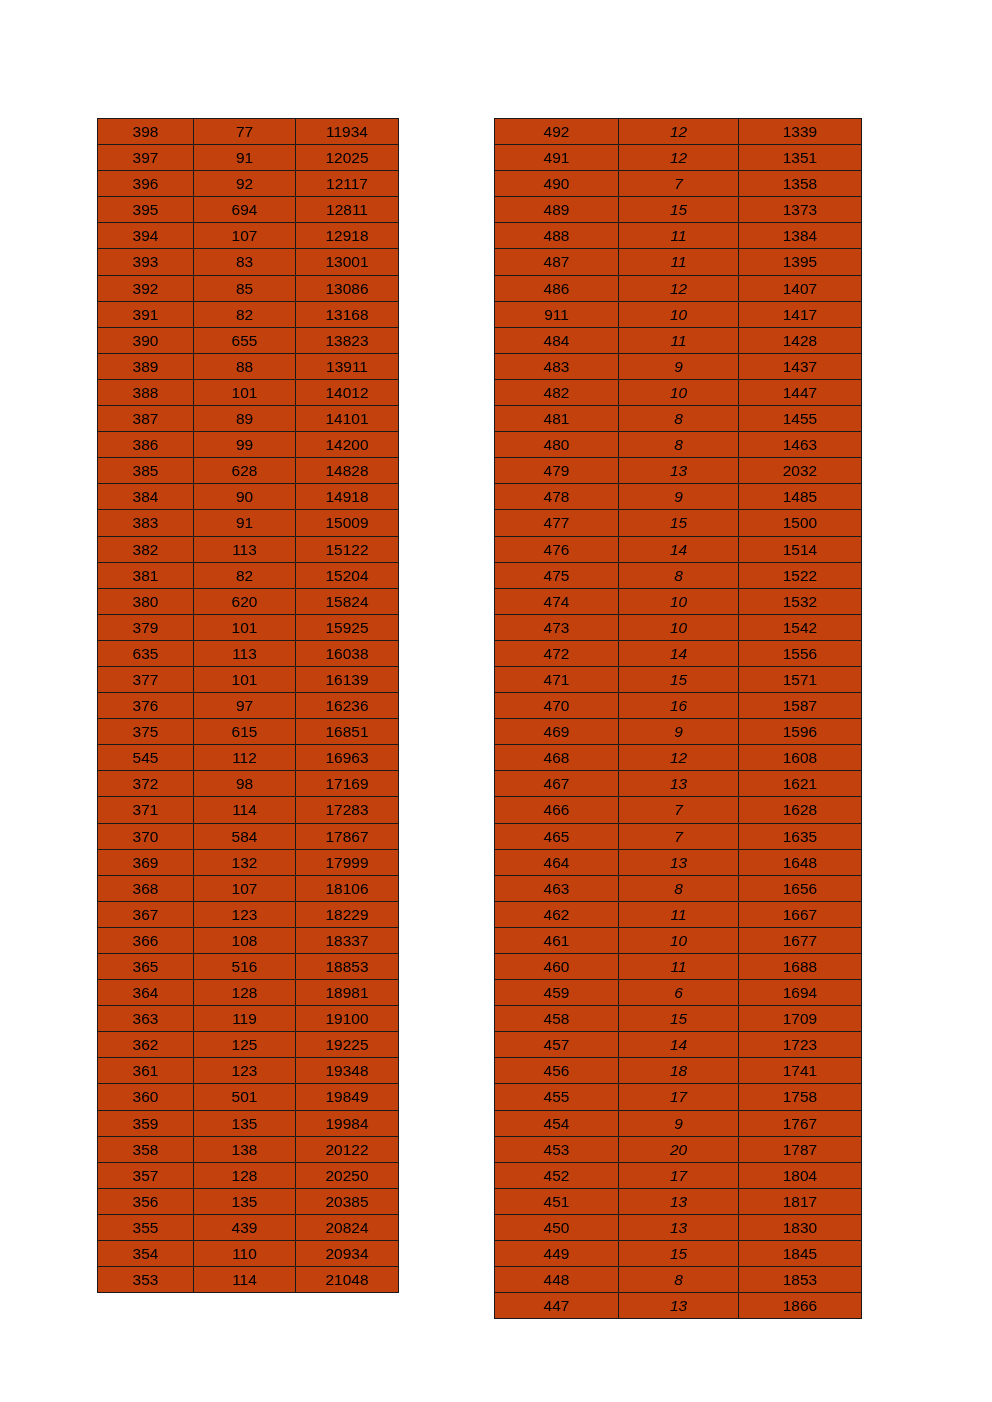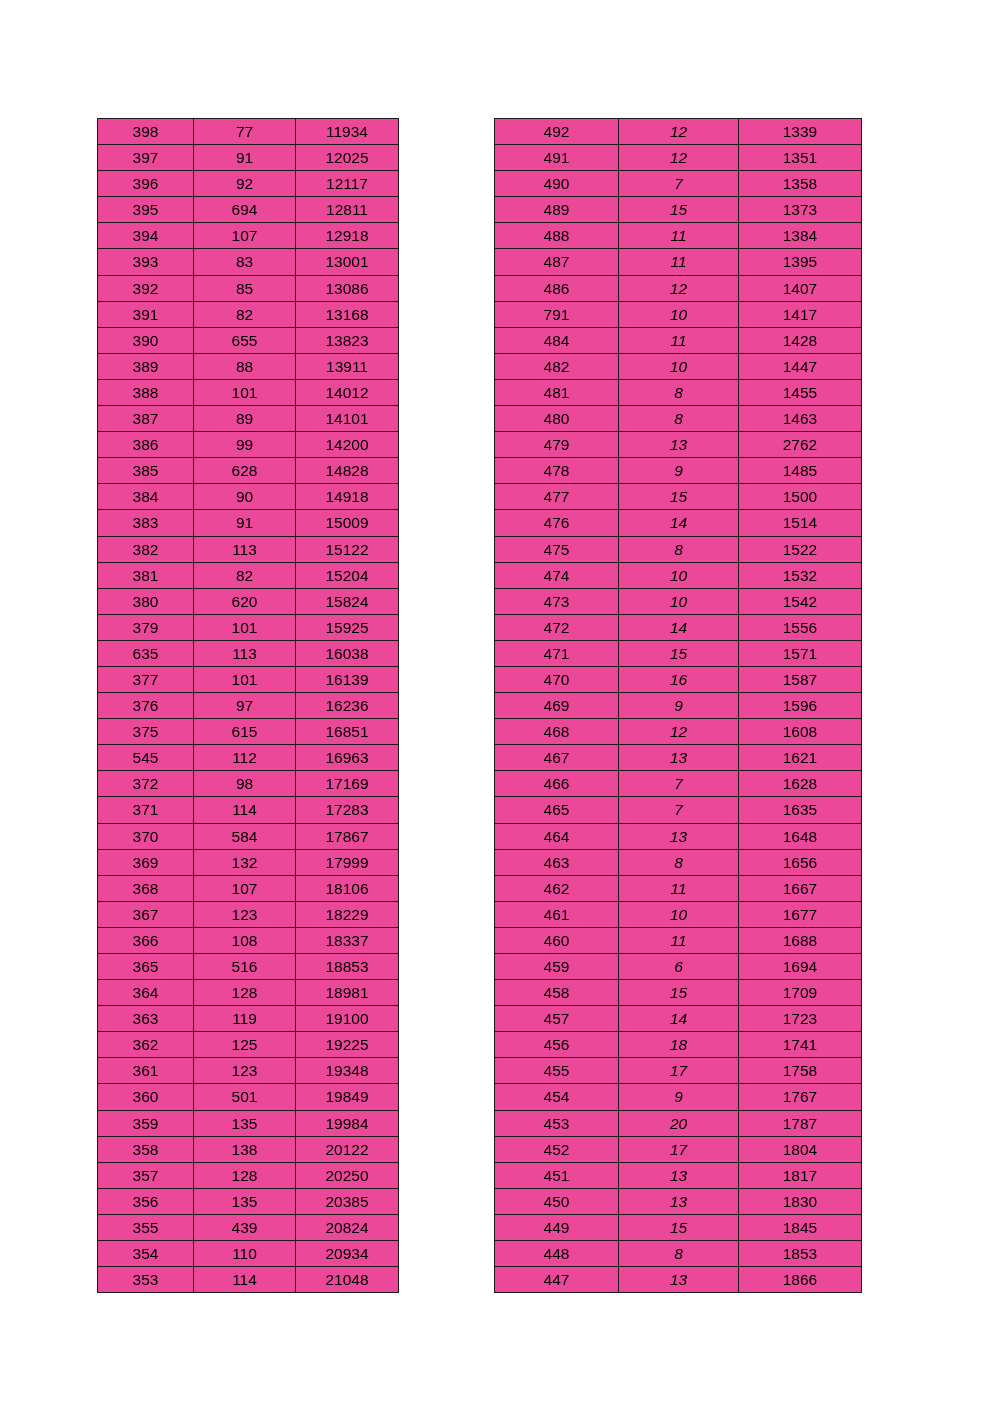--- a/index.html
+++ b/index.html
@@ -27,21 +27,21 @@
     position: absolute;
     left: 0;
     top: 118px;
     width: 992px;
   }
   table.score-table {
     position: absolute;
     top: 0;
     border-collapse: collapse;
     table-layout: fixed;
-    background: #ec4899;
+    background: #c2410c;
     padding-left: 16px;
   }
   table.score-table.left {
     left: 97px;
     width: 298px;
   }
   table.score-table.right {
     left: 494px;
     width: 364px;
   }
@@ -330,48 +330,53 @@
             <td class="c0">487</td>
             <td class="c1">11</td>
             <td class="c2">1395</td>
           </tr>
           <tr>
             <td class="c0">486</td>
             <td class="c1">12</td>
             <td class="c2">1407</td>
           </tr>
           <tr>
-            <td class="c0">791</td>
+            <td class="c0">911</td>
             <td class="c1">10</td>
             <td class="c2">1417</td>
           </tr>
           <tr>
             <td class="c0">484</td>
             <td class="c1">11</td>
             <td class="c2">1428</td>
           </tr>
           <tr>
+            <td class="c0">483</td>
+            <td class="c1">9</td>
+            <td class="c2">1437</td>
+          </tr>
+          <tr>
             <td class="c0">482</td>
             <td class="c1">10</td>
             <td class="c2">1447</td>
           </tr>
           <tr>
             <td class="c0">481</td>
             <td class="c1">8</td>
             <td class="c2">1455</td>
           </tr>
           <tr>
             <td class="c0">480</td>
             <td class="c1">8</td>
             <td class="c2">1463</td>
           </tr>
           <tr>
             <td class="c0">479</td>
             <td class="c1">13</td>
-            <td class="c2">2762</td>
+            <td class="c2">2032</td>
           </tr>
           <tr>
             <td class="c0">478</td>
             <td class="c1">9</td>
             <td class="c2">1485</td>
           </tr>
           <tr>
             <td class="c0">477</td>
             <td class="c1">15</td>
             <td class="c2">1500</td>

